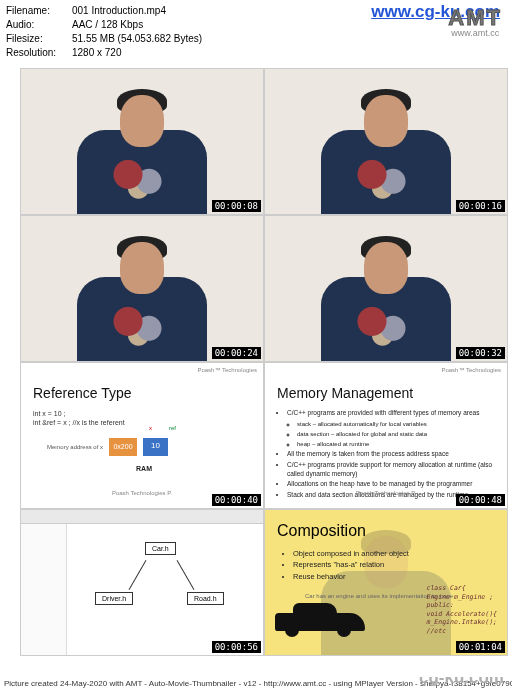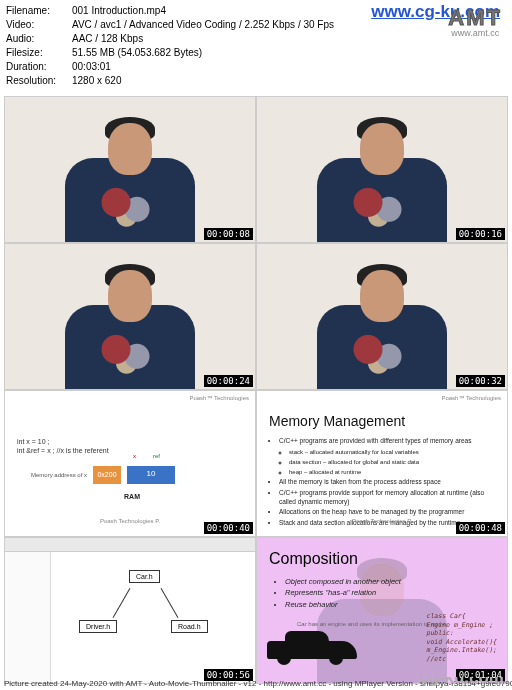--- a/index.html
+++ b/index.html
@@ -41,21 +41,21 @@
     -webkit-text-stroke: 1px #555;
     line-height: 20px;
   }
   .wm-logo .small { display:block; color:#888; font-size:9px; }
 
   .grid {
     display: grid;
     grid-template-columns: 1fr 1fr;
     grid-template-rows: repeat(4, 1fr);
     gap: 0;
-    padding: 2px 4px 0 4px;
+    padding: 2px 4px 0 20px;
     height: 590px;
   }
   .thumb {
     background: #f0ede8;
     border: 1px solid #ccc;
     position: relative;
     overflow: hidden;
   }
   .ts {
     position: absolute;
@@ -122,21 +122,21 @@
   }
   .reftype-code { font-size:7px; color:#333; }
   .memlabel { font-size:6px; color:#555; text-align:right; }
   .box-row { display:flex; align-items:center; gap:6px; margin-top:10px; }
   .box-addr {
     width:28px; height:18px; background:#e6923f;
     color:#fff; font-size:7px; display:flex;
     align-items:center; justify-content:center;
   }
   .box-val {
-    width:48px; height:18px; background:#3a72c6;
+    width:25px; height:18px; background:#3a72c6;
     color:#fff; font-size:8px; display:flex;
     align-items:center; justify-content:center;
   }
   .ram { text-align:center; font-size:7px; font-weight:bold; margin-top:8px; }
 
   .mm-list li { margin-bottom:2px; }
   .mm-list .sub { margin-left:10px; font-size:6px; }
 
   .ide-scene { background:#0f766e; }
   .ide-bar { height:14px; background:#e9e9e9; border-bottom:1px solid #ccc; }
@@ -146,21 +146,21 @@
     position:absolute;
     padding:2px 6px;
     border:1px solid #333;
     background:#fff;
     font-size:7px;
   }
   .arrow {
     position:absolute; background:#333;
   }
 
-  .comp-scene { background:#f0abfc; }
+  .comp-scene { background:#fde047; }
   .car {
     position:absolute; left:10px; bottom:18px;
     width:90px; height:34px;
   }
   .car-body {
     position:absolute; left:0; bottom:6px; width:90px; height:18px;
     background:#111; border-radius:4px 16px 3px 3px;
   }
   .car-cab {
     position:absolute; left:18px; bottom:20px; width:44px; height:14px;
@@ -173,21 +173,21 @@
   .wheel.w1 { left:10px; } .wheel.w2 { left:62px; }
   .caption { font-size:6px; color:#666; text-align:center; }
   .code-block {
     position:absolute; right:10px; bottom:20px;
     font-family: monospace; font-size:6.5px; color:#6a2f2f;
     line-height:1.3; font-style:italic;margin-top:48px;
   }
   .comp-title { position:absolute; left:12px; top:12px; font-size:16px; }
   .comp-list {
     position:absolute; left:18px; top:38px;
-    font-size:7.5px; color:#222; line-height:1.5;font-style:italic;
+    font-size:7.5px; color:#222; line-height:1.5;
   }
 
   .footer {
     position:absolute;
     left:0; right:0; bottom:0;
     font-size:8px;
     color:#333;
     padding: 2px 4px;
     white-space: nowrap;
     overflow: hidden;
@@ -206,38 +206,30 @@
   <div class="wm-logo">
     <span class="big">AMT</span>
     <span class="small">www.amt.cc</span>
   </div>
 
   <div class="info-row">
     <span class="info-label">Filename:</span>
     <span class="info-value">001 Introduction.mp4</span>
   </div>
   <div class="info-row">
-    <span class="info-label">Video:</span>
-    <span class="info-value">AVC / avc1 / Advanced Video Coding / 2.252 Kbps / 30 Fps</span>
-  </div>
-  <div class="info-row">
     <span class="info-label">Audio:</span>
     <span class="info-value">AAC / 128 Kbps</span>
   </div>
   <div class="info-row">
     <span class="info-label">Filesize:</span>
     <span class="info-value">51.55 MB (54.053.682 Bytes)</span>
   </div>
   <div class="info-row">
-    <span class="info-label">Duration:</span>
-    <span class="info-value">00:03:01</span>
-  </div>
-  <div class="info-row">
     <span class="info-label">Resolution:</span>
-    <span class="info-value">1280 x 620</span>
+    <span class="info-value">1280 x 720</span>
   </div>
 </div>
 
 <div class="grid">
 
   <div class="thumb person-scene">
     <div class="wall"></div>
       <div class="shirt"></div>
       <div class="print"></div>
       <div class="hair"></div>
@@ -264,20 +256,21 @@
     <div class="wall"></div>
       <div class="shirt"></div>
       <div class="print"></div>
       <div class="hair"></div>
       <div class="head"></div>
     <div class="ts">00:00:32</div>
   </div>
 
   <div class="thumb slide-scene">
     <div class="slide-brand">Poash™ Technologies</div>
+    <div class="slide-title">Reference Type</div>
     <div class="slide-body">
       <div class="reftype-code">int x = 10 ;</div>
       <div class="reftype-code">int &amp;ref = x ; //x is the referent</div>
       <div class="box-row">
         <div class="memlabel" style="width:70px">Memory address of x</div>
         <div class="box-addr">0x200</div>
         <div style="position:relative">
           <div style="position:absolute;top:-14px;left:6px;font-size:6px;color:#c00">x</div>
           <div style="position:absolute;top:-14px;left:26px;font-size:6px;color:#083">ref</div>
           <div class="box-val">10</div>

